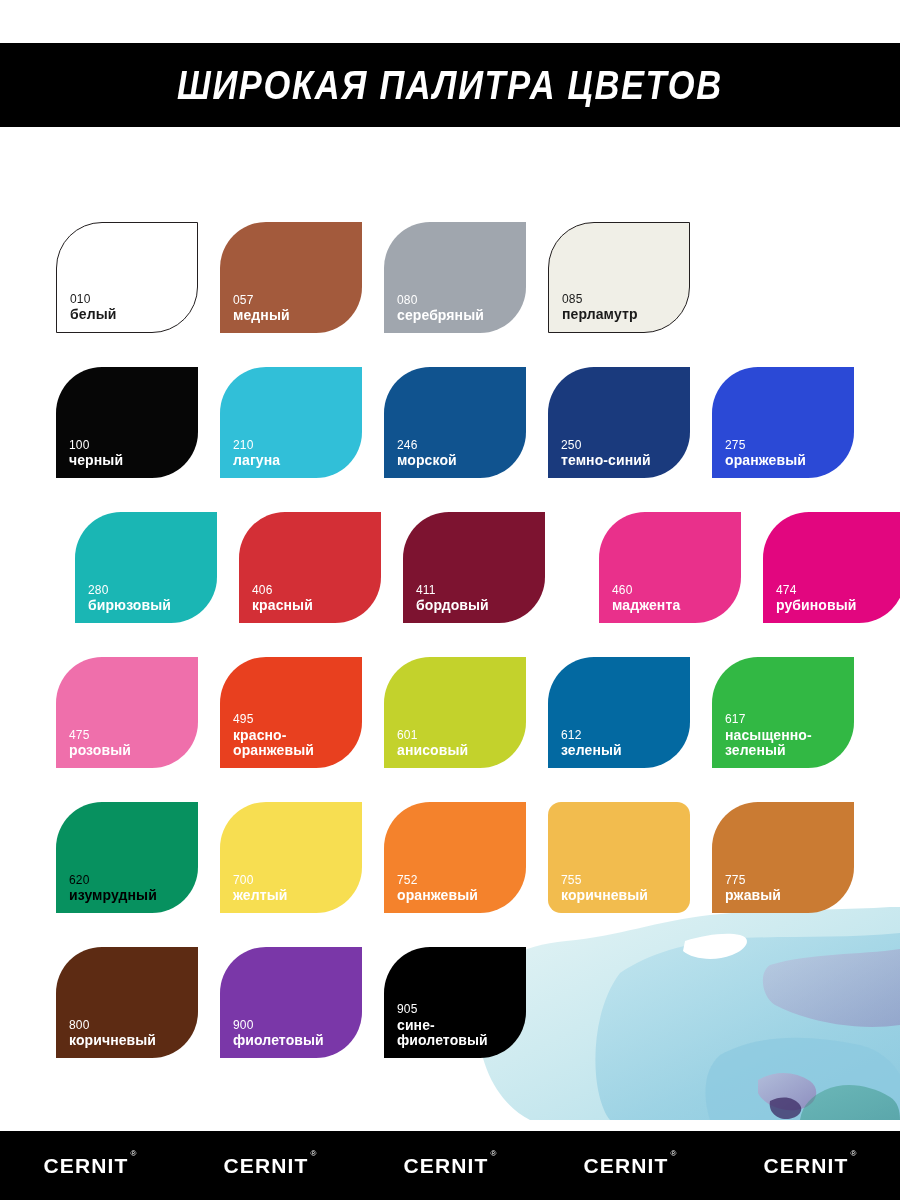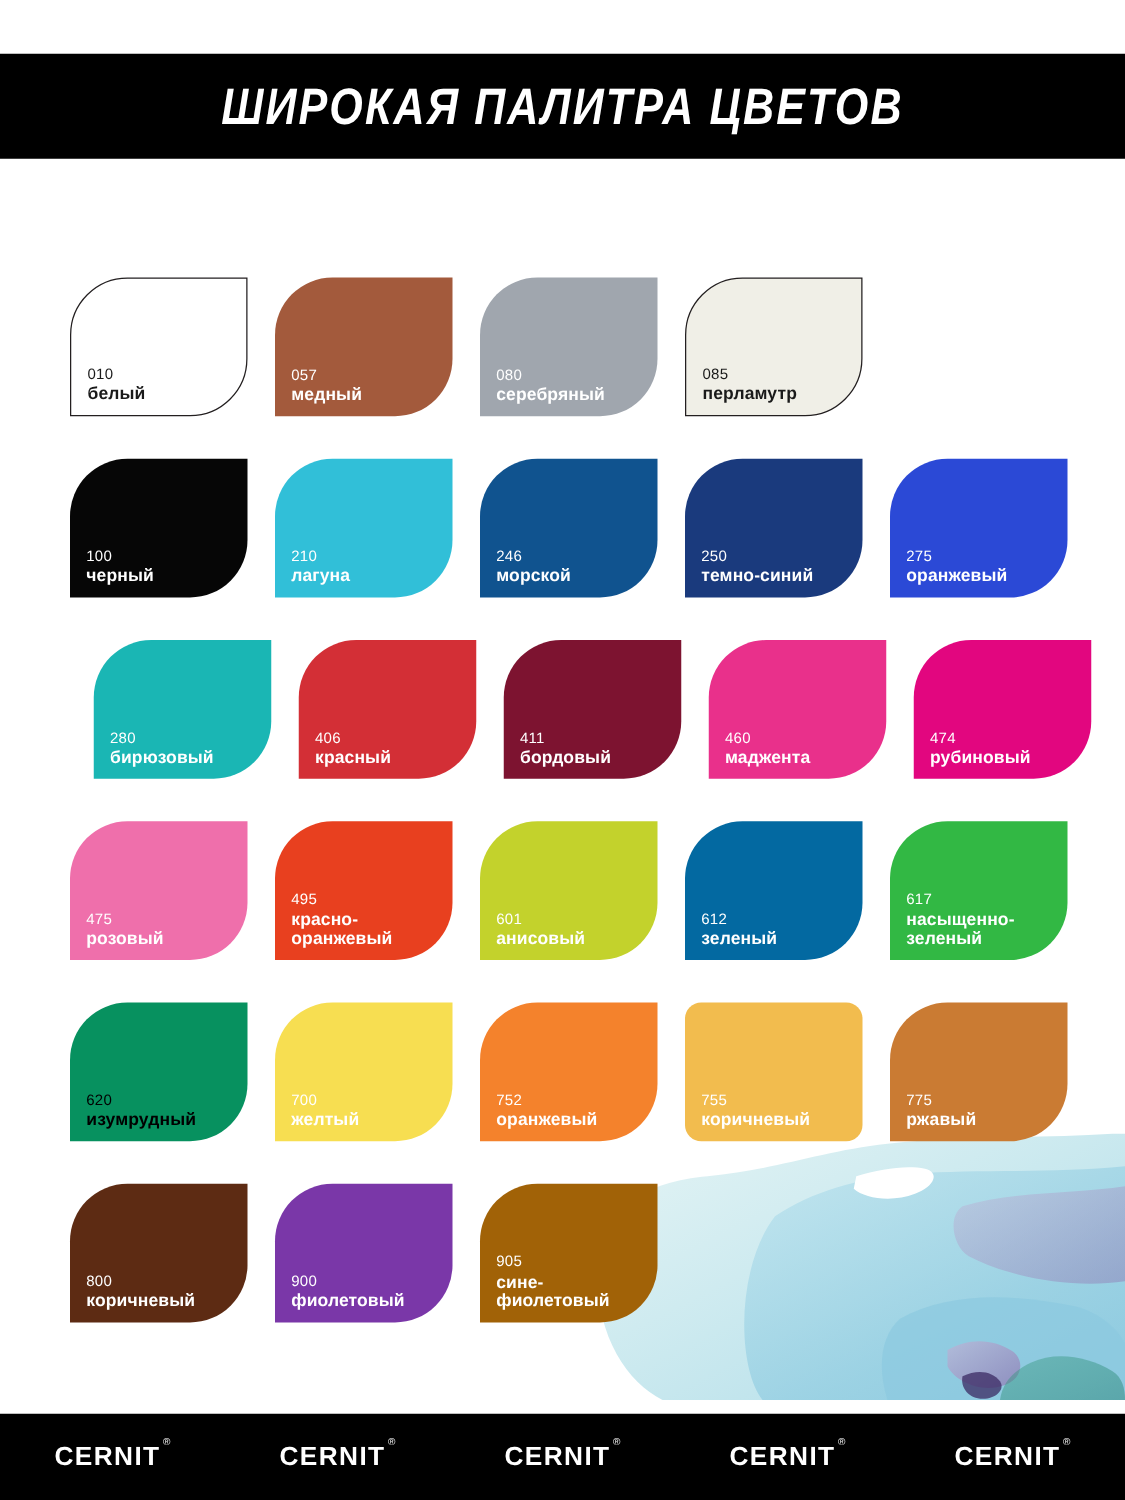--- a/index.html
+++ b/index.html
@@ -211,21 +211,21 @@
       <div class="grid-row">
         <div class="swatch" style="background: rgb(26, 182, 180); margin-left: 19px;">
           <div class="swatch-label" style="color: rgb(255, 255, 255);"><span class="swatch-code">280</span><span class="swatch-name">бирюзовый</span></div>
         </div>
         <div class="swatch" style="background: rgb(211, 47, 54);">
           <div class="swatch-label" style="color: rgb(255, 255, 255);"><span class="swatch-code">406</span><span class="swatch-name">красный</span></div>
         </div>
         <div class="swatch" style="background: rgb(125, 19, 48);">
           <div class="swatch-label" style="color: rgb(255, 255, 255);"><span class="swatch-code">411</span><span class="swatch-name">бордовый</span></div>
         </div>
-        <div class="swatch" style="background: rgb(233, 48, 139);">
+        <div class="swatch" style="background: rgb(233, 48, 139); margin-left: 32px;">
           <div class="swatch-label" style="color: rgb(255, 255, 255);"><span class="swatch-code">460</span><span class="swatch-name">маджента</span></div>
         </div>
         <div class="swatch" style="background: rgb(226, 6, 127);">
           <div class="swatch-label" style="color: rgb(255, 255, 255);"><span class="swatch-code">474</span><span class="swatch-name">рубиновый</span></div>
         </div>
       </div>
       <div class="grid-row">
         <div class="swatch" style="background: rgb(239, 111, 171);">
           <div class="swatch-label" style="color: rgb(255, 255, 255);"><span class="swatch-code">475</span><span class="swatch-name">розовый</span></div>
         </div>
@@ -261,21 +261,21 @@
           <div class="swatch-label" style="color: rgb(255, 255, 255);"><span class="swatch-code">775</span><span class="swatch-name">ржавый</span></div>
         </div>
       </div>
       <div class="grid-row">
         <div class="swatch" style="background: rgb(93, 43, 19);">
           <div class="swatch-label" style="color: rgb(255, 255, 255);"><span class="swatch-code">800</span><span class="swatch-name">коричневый</span></div>
         </div>
         <div class="swatch" style="background: rgb(122, 55, 168);">
           <div class="swatch-label" style="color: rgb(255, 255, 255);"><span class="swatch-code">900</span><span class="swatch-name">фиолетовый</span></div>
         </div>
-        <div class="swatch" style="background: #a16207;">
+        <div class="swatch" style="background: #000000;">
           <div class="swatch-label" style="color: rgb(255, 255, 255);"><span class="swatch-code">905</span><span class="swatch-name">сине-
 фиолетовый</span></div>
         </div>
       </div>
     </div>
 
   <div class="footer-band">
       <div class="brand-logo"><span>CERNIT</span><span class="reg">®</span></div>
       <div class="brand-logo"><span>CERNIT</span><span class="reg">®</span></div>
       <div class="brand-logo"><span>CERNIT</span><span class="reg">®</span></div>

